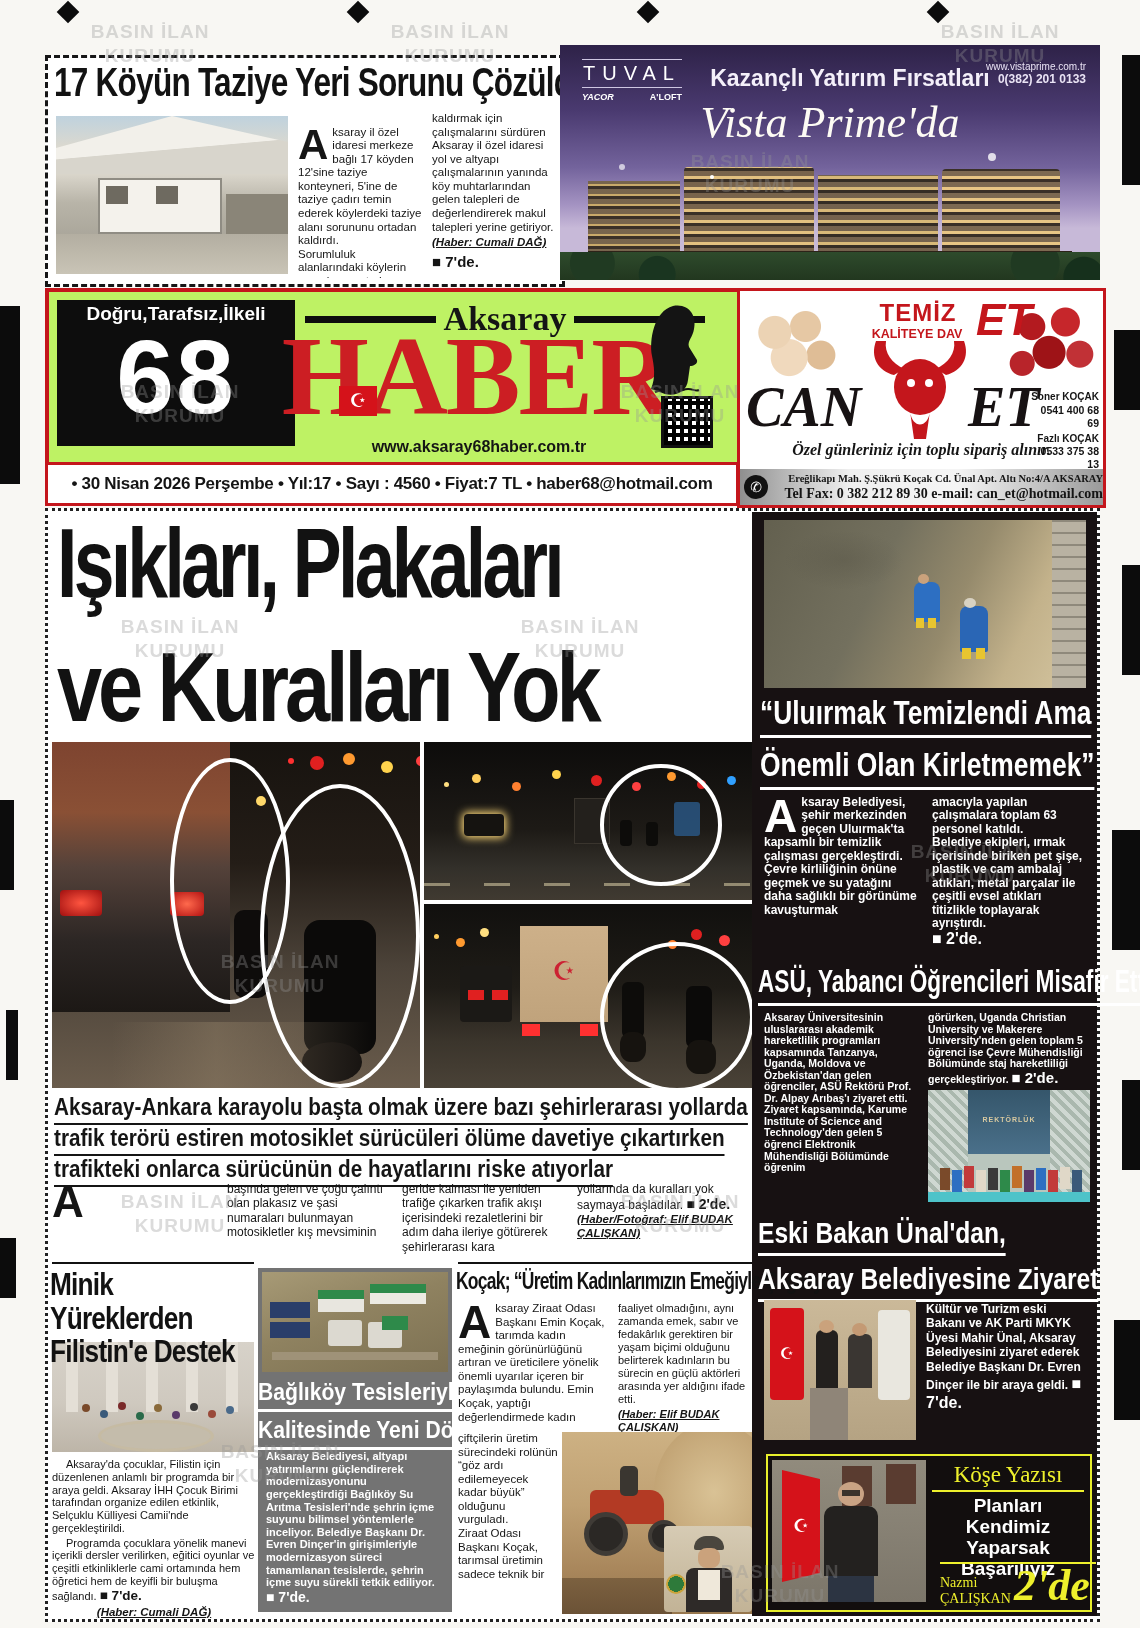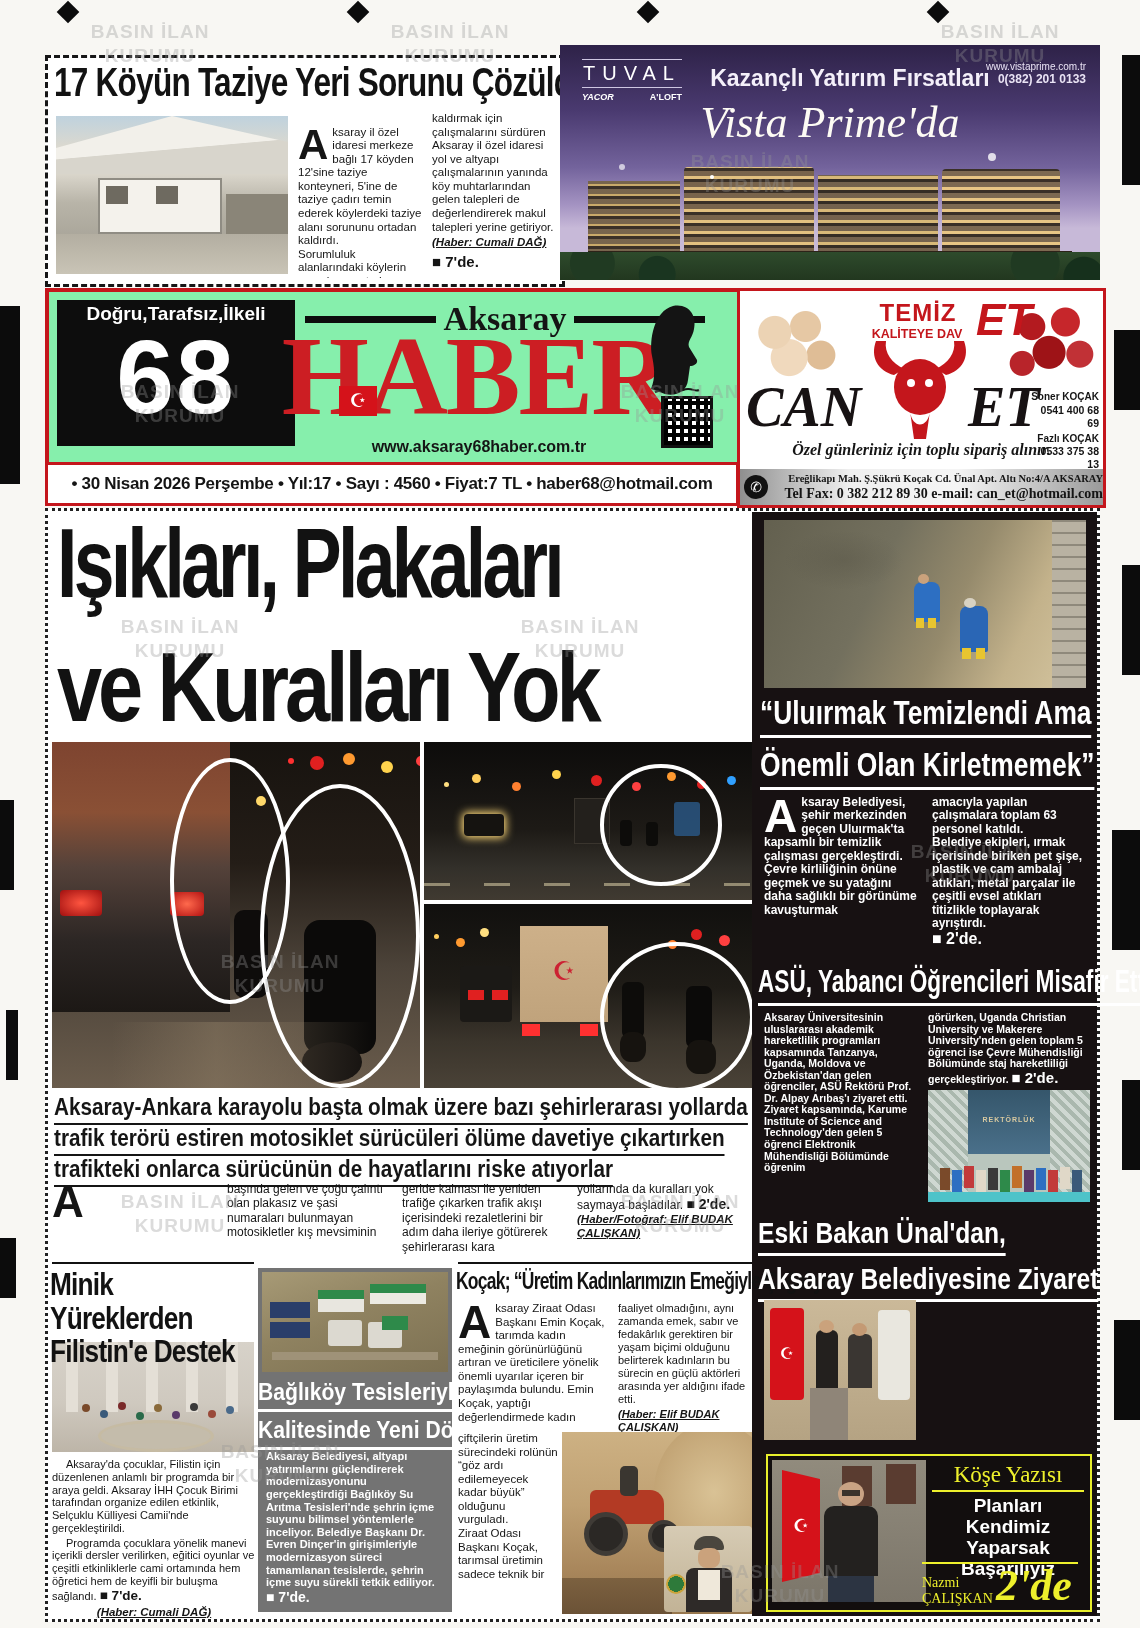--- a/index.html
+++ b/index.html
@@ -83,21 +83,21 @@
       <div style="position:absolute;left:0;bottom:0;width:92px;height:78px;background:repeating-linear-gradient(0deg,#3a3027 0 3px,#c8a96a 3px 5px,#6b584238 5px 10px),#7a6850;"></div>
       <div style="position:absolute;left:96px;bottom:0;width:130px;height:92px;background:repeating-linear-gradient(0deg,#3a3027 0 3px,#e2c080 3px 6px,#55453355 6px 11px),#8a7358;border-radius:4px 4px 0 0;"></div>
       <div style="position:absolute;left:230px;bottom:0;width:120px;height:84px;background:repeating-linear-gradient(0deg,#352c24 0 3px,#d8b878 3px 6px,#55453355 6px 11px),#84705a;"></div>
       <div style="position:absolute;left:354px;bottom:0;width:118px;height:90px;background:repeating-linear-gradient(0deg,#3a3027 0 3px,#e8c685 3px 6px,#5a483455 6px 11px),#8e7a60;border-radius:4px 4px 0 0;"></div>
       <div style="position:absolute;left:0;bottom:-2px;width:100%;height:10px;background:#2c2318;"></div>
     </div>
     <div class="abs" style="left:0;bottom:0;width:100%;height:28px;background:radial-gradient(circle at 6% 40%,#203a22 0 22px,transparent 23px),radial-gradient(circle at 18% 80%,#1a3520 0 18px,transparent 19px),radial-gradient(circle at 88% 40%,#203a22 0 24px,transparent 25px),radial-gradient(circle at 97% 90%,#16301c 0 20px,transparent 21px),linear-gradient(#2e4b2c,#22371f);"></div>
     <div class="abs" style="left:150px;top:130px;width:4px;height:4px;border-radius:50%;background:#fff;box-shadow:280px -20px 0 2px #ffffffcc, -90px -10px 0 1px #ffffffaa;"></div>
   </div>
 
-  <div class="abs" style="left:45px;top:288px;width:688px;height:172px;border:4px solid #c4161c;background:#86efac;">
+  <div class="abs" style="left:45px;top:288px;width:688px;height:172px;border:4px solid #c4161c;background:#bef264;">
     <div class="abs" style="left:8px;top:8px;width:238px;height:146px;background:#0d0d0d;color:#fff;text-align:center;">
       <div style="font-size:19px;font-weight:800;padding-top:3px;">Doğru,Tarafsız,İlkeli</div>
       <div style="font-size:104px;font-weight:900;line-height:1.0;letter-spacing:2px;">68</div>
     </div>
     <div class="abs" style="left:256px;top:8px;width:400px;display:flex;align-items:center;gap:8px;">
       <div style="flex:1;height:7px;background:#0d0d0d;"></div>
       <div style="font-family:'Liberation Serif',serif;font-weight:900;font-size:34px;">Aksaray</div>
       <div style="flex:1;height:7px;background:#0d0d0d;"></div>
     </div>
     <div class="abs" style="left:212px;top:28px;width:430px;font-family:'Liberation Serif',serif;font-weight:900;font-size:112px;line-height:1.0;color:#cc1e23;letter-spacing:-2px;text-align:center;">HABER</div>
@@ -328,35 +328,39 @@
 
   <div class="photo" style="left:764px;top:1300px;width:152px;height:140px;background:linear-gradient(#cbb999,#b5a383);z-index:2;">
     <div style="position:absolute;left:6px;top:8px;width:34px;height:92px;background:#d5121a;border-radius:4px;color:#fff;font-size:16px;text-align:center;line-height:92px;">☪</div>
     <div style="position:absolute;right:6px;top:10px;width:32px;height:90px;background:#e9e7df;border-radius:4px;"></div>
     <div style="position:absolute;left:52px;top:30px;width:22px;height:58px;background:#23201e;border-radius:6px 6px 0 0;"></div>
     <div style="position:absolute;left:55px;top:20px;width:15px;height:13px;background:#caa27c;border-radius:50%;"></div>
     <div style="position:absolute;left:84px;top:34px;width:24px;height:54px;background:#3a3632;border-radius:6px 6px 0 0;"></div>
     <div style="position:absolute;left:88px;top:23px;width:15px;height:13px;background:#c49a74;border-radius:50%;"></div>
     <div style="position:absolute;left:46px;top:88px;width:38px;height:52px;background:#8f8option578;background:#8f8578;"></div>
   </div>
+  <div class="abs blackpanel-text" style="left:926px;top:1302px;width:162px;font-size:12px;line-height:1.2;z-index:2;">
+    <span style="display:inline;">Kültür ve Turizm eski Bakanı ve AK Parti MKYK Üyesi Mahir Ünal, Aksaray Belediyesini ziyaret ederek Belediye Başkanı Dr. Evren Dinçer ile bir araya geldi.</span>
+    <span class="pageref" style="font-size:16px;color:#fff;">■ 7'de.</span>
+  </div>
 
   <div class="abs" style="left:766px;top:1454px;width:322px;height:154px;background:#120e0e;border:2px solid #e8ef2b;z-index:2;">
     <div class="photo" style="left:4px;top:4px;width:154px;height:142px;background:linear-gradient(#918b7d,#7c766a);">
       <div style="position:absolute;left:70px;top:6px;width:30px;height:40px;background:#5a3c30;box-shadow:44px -2px 0 #5a3c30;"></div>
       <div style="position:absolute;left:10px;top:10px;width:38px;height:112px;background:#d5121a;clip-path:polygon(0 0,100% 8%,100% 92%,0 100%);color:#fff;font-size:18px;text-align:center;line-height:112px;">☪</div>
       <div style="position:absolute;left:66px;top:22px;width:26px;height:24px;background:#c9a384;border-radius:50%;"></div>
       <div style="position:absolute;left:70px;top:30px;width:18px;height:6px;background:#3a332c;"></div>
       <div style="position:absolute;left:52px;top:46px;width:54px;height:70px;background:#23211f;border-radius:10px 10px 0 0;"></div>
       <div style="position:absolute;left:56px;top:116px;width:46px;height:28px;background:#2c3442;"></div>
     </div>
     <div class="abs" style="left:164px;top:6px;width:152px;text-align:center;">
       <div style="font-family:'Liberation Serif',serif;font-size:23px;color:#eef02c;border-bottom:2px solid #eef02c;padding-bottom:2px;">Köşe Yazısı</div>
       <div style="color:#fff;font-weight:800;font-size:19px;line-height:1.1;margin-top:4px;">Planları Kendimiz Yaparsak Başarılıyız</div>
     </div>
-    <div class="abs" style="left:154px;bottom:4px;width:156px;display:flex;align-items:flex-end;border-top:2px solid #eef02c;padding-top:2px;">
+    <div class="abs" style="left:172px;bottom:4px;width:156px;display:flex;align-items:flex-end;border-top:2px solid #eef02c;padding-top:2px;">
       <div class="prewrap" style="font-family:'Liberation Serif',serif;font-size:14px;color:#eef02c;line-height:1.1;width:74px;">Nazmi
 ÇALIŞKAN</div>
       <div style="font-family:'Liberation Serif',serif;font-style:italic;font-weight:700;font-size:44px;color:#eef02c;line-height:.9;">2'de</div>
     </div>
   </div>
 
   <div class="wm" style="left:30px;top:20px;width:240px;">
       <div>BASIN İLAN</div>
       <div>KURUMU</div>
     </div>

